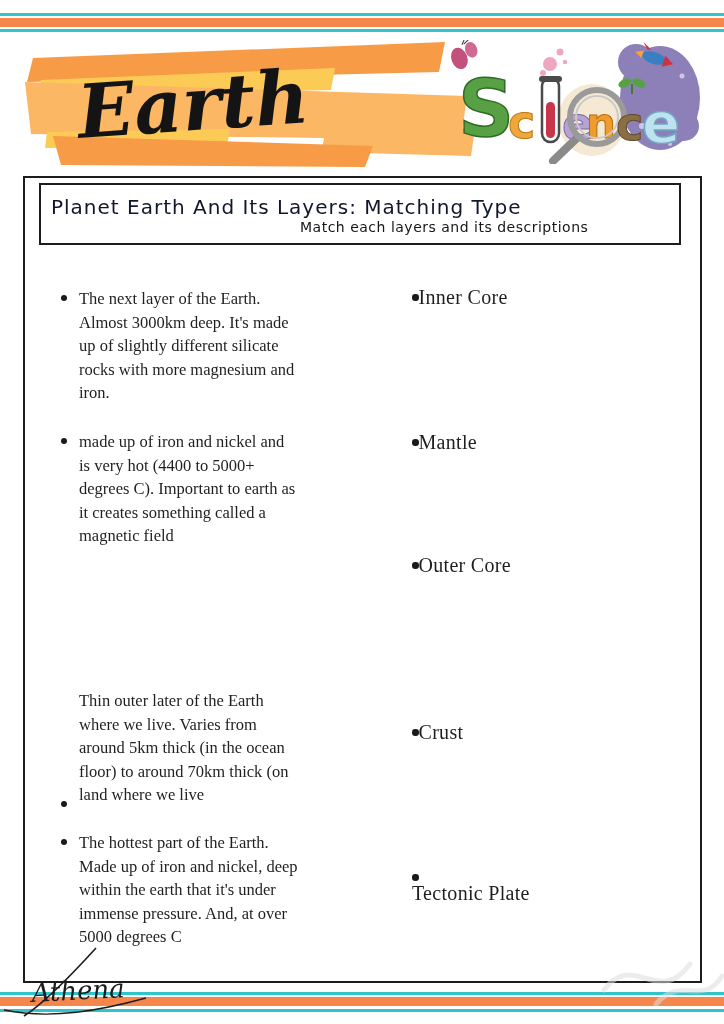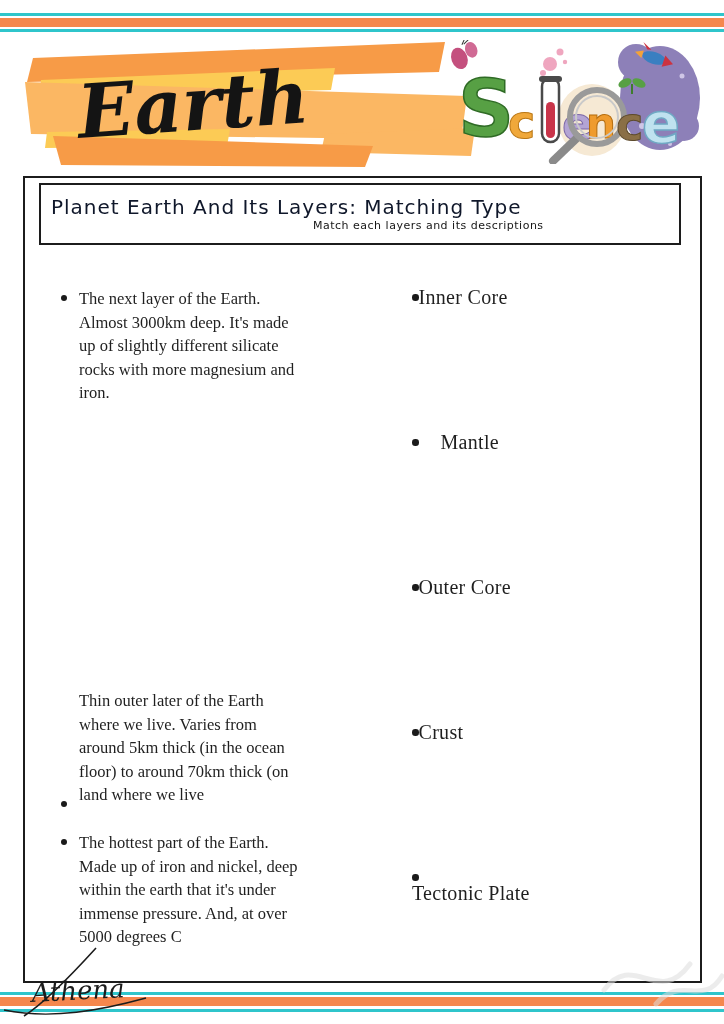--- a/index.html
+++ b/index.html
@@ -19,32 +19,32 @@
   .logo-svg{position:absolute;left:446px;top:40px;}
   .logo-letter{font-family:"DejaVu Sans", sans-serif;font-weight:bold;}
 
   
   .content-box{position:absolute;left:23px;top:176px;width:679px;height:807px;
                border:2.5px solid #1c1c1c;box-sizing:border-box;background:#ffffff;}
   .title-box{position:absolute;left:14px;top:5px;width:642px;height:62px;
              border:2px solid #1c1c1c;box-sizing:border-box;}
   .ws-title{position:absolute;left:10px;top:10px;font-family:"DejaVu Sans", sans-serif;
             font-size:20px;letter-spacing:1px;color:#0f172a;white-space:nowrap;}
-  .ws-subtitle{position:absolute;left:272px;top:34px;font-family:"DejaVu Sans", sans-serif;
-               font-size:11px;letter-spacing:0.5px;color:#161616;white-space:nowrap;}
+  .ws-subtitle{position:absolute;left:259px;top:34px;font-family:"DejaVu Sans", sans-serif;
+               font-size:14px;letter-spacing:0.5px;color:#161616;white-space:nowrap;}
 
   
   .desc-item{position:absolute;left:36px;width:300px;display:flex;}
   .term-item{position:absolute;left:387px;display:flex;}
   .bullet{flex:0 0 auto;width:6px;height:6px;border-radius:50%;background:#1a1a1a;margin-top:8px;}
   .term-item .bullet{width:6.5px;height:6.5px;margin-top:9px;}
   .desc-text{margin-left:12px;font-size:16.5px;line-height:23.6px;white-space:pre-line;}
   .term-text{font-size:20px;line-height:24px;letter-spacing:0.3px;}
   .d1{top:109px;} .d2{top:252px;} .d3{top:393px;} .d4{top:511px;align-items:flex-end;} .d5{top:653px;}
-  .t1{top:107px;} .t2{top:252px;gap:22px;} .t3{top:397px;} .t4{top:542px;} .t5{top:687px;flex-direction:column;}
+  .t1{top:107px;} .t2{top:252px;} .t3{top:375px;} .t4{top:542px;} .t5{top:687px;flex-direction:column;}
 
   
   .signature-svg{position:absolute;left:2px;top:944px;}
   .signature-text{font-family:"DejaVu Serif", serif;font-style:italic;}
   .watermark-svg{position:absolute;left:598px;top:946px;opacity:.55;}
 </style>
 </head>
 <body>
 
 <div class="page">
@@ -131,20 +131,28 @@
     </div>
 
     <div class="desc-item d1">
       <span class="bullet"></span>
       <span class="desc-text">The next layer of the Earth.
 Almost 3000km deep. It's made
 up of slightly different silicate
 rocks with more magnesium and
 iron.</span>
     </div>
+    <div class="desc-item d2">
+      <span class="bullet"></span>
+      <span class="desc-text">made up of iron and nickel and
+is very hot (4400 to 5000+
+degrees C). Important to earth as
+it creates something called a
+magnetic field</span>
+    </div>
     <div class="desc-item d4">
       <span class="bullet"></span>
       <span class="desc-text">Thin outer later of the Earth
 where we live. Varies from
 around 5km thick (in the ocean
 floor) to around 70km thick (on
 land where we live</span>
     </div>
     <div class="desc-item d5">
       <span class="bullet"></span>

